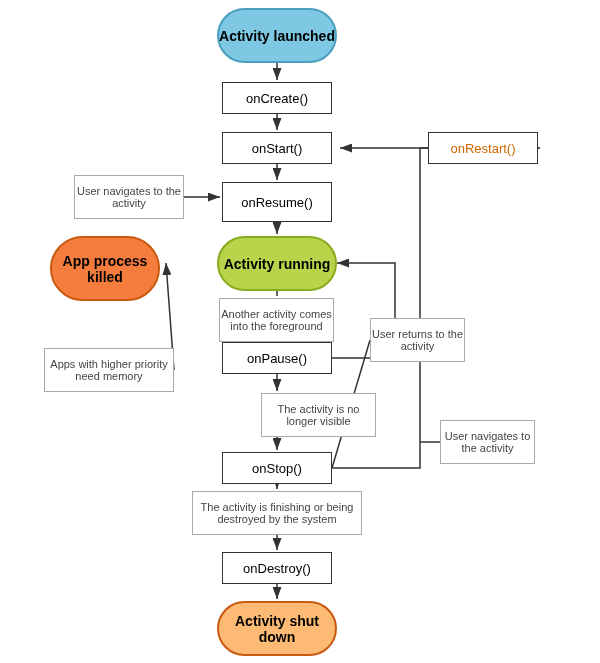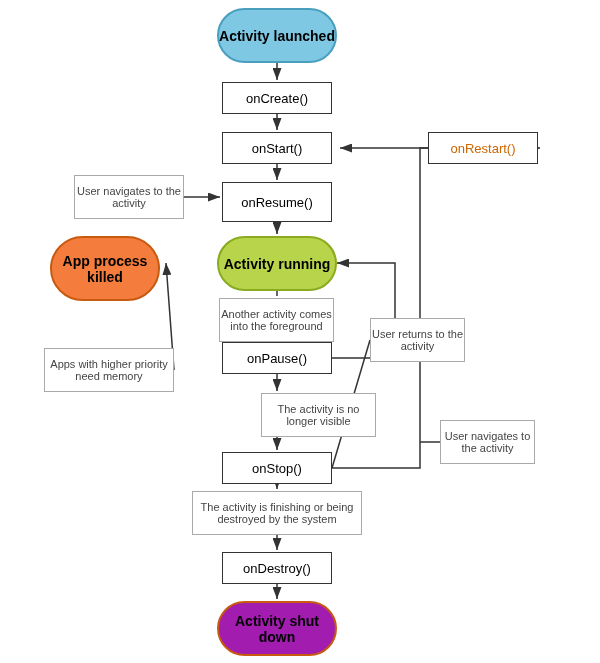--- a/index.html
+++ b/index.html
@@ -91,21 +91,21 @@
       border: 2px solid #c85a10;
       color: #000;
       width: 110px;
       height: 65px;
       left: 50px;
       top: 236px;
       font-size: 14px;
     }
 
     .activity-shutdown {
-      background: #a21caf;
+      background: #fdba74;
       border: 2px solid #c85a10;
       color: #000;
       width: 120px;
       height: 55px;
       left: 217px;
       top: 601px;
       font-size: 14px;
     }
 
     .rect-oncreate {

